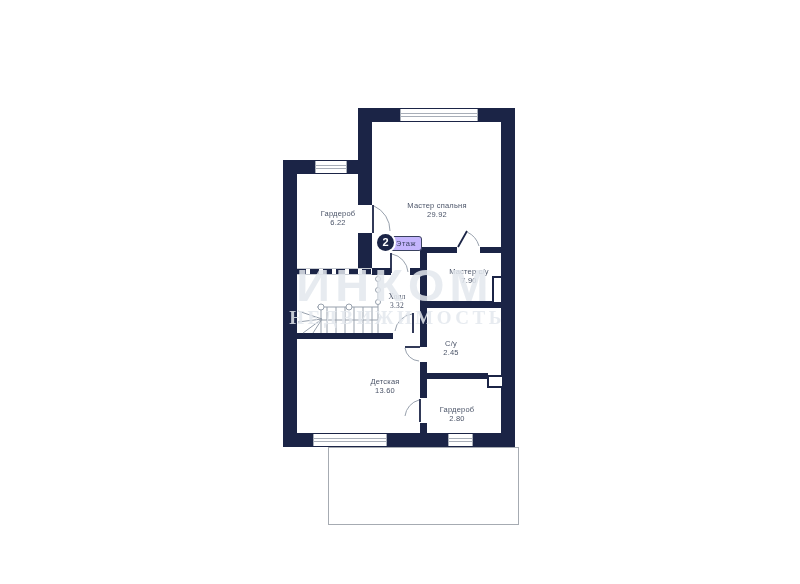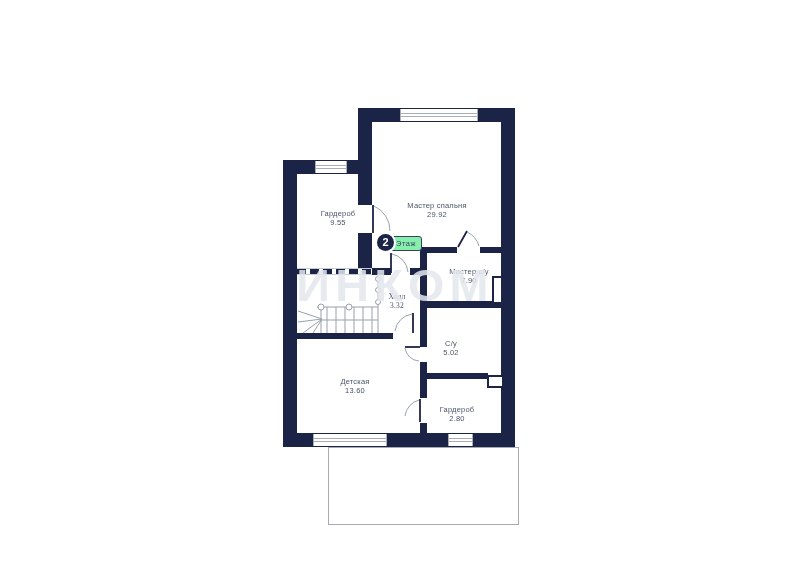--- a/index.html
+++ b/index.html
@@ -17,21 +17,21 @@
   .lines-layer line,.lines-layer path{stroke:var(--line,#98a1ad);stroke-width:1;fill:none;}
   .lines-layer .leaf{stroke:var(--wall,#1b2446);stroke-width:1.8;}
   .lines-layer circle{stroke:var(--line,#98a1ad);fill:#fff;stroke-width:1;}
   .rlabel{position:absolute;width:90px;text-align:center;color:var(--label,#4b5468);
     font-size:7.5px;line-height:9px;letter-spacing:.2px;z-index:4;}
   .rlabel span{display:block;}
   .terrace{position:absolute;border:1px solid #a6abb2;background:#fff;z-index:0;}
   .badge-circle{position:absolute;left:377px;top:234px;width:17px;height:17px;border-radius:50%;
     background:var(--wall,#1b2446);color:#fff;font-weight:bold;font-size:11px;text-align:center;
     line-height:17px;z-index:8;box-shadow:0 0 0 2px #fff;}
-  .badge-box{position:absolute;left:390px;top:236px;width:30px;height:13px;background:#86efac;
+  .badge-box{position:absolute;left:390px;top:236px;width:30px;height:13px;background:#c4b5fd;
     border:1px solid #39415f;border-radius:3px;z-index:7;font-size:7.5px;color:#39415f;
     text-align:center;line-height:13px;letter-spacing:.5px;}
   .wm1{position:absolute;left:278px;top:263px;width:234px;text-align:center;font-weight:800;
     font-size:45px;line-height:45px;letter-spacing:5px;color:rgba(227,231,237,.85);
     transform:scaleX(1.04);z-index:10;pointer-events:none;white-space:nowrap;}
   .wm2{position:absolute;left:284px;top:308px;width:226px;text-align:center;font-weight:700;
     font-size:19px;line-height:20px;letter-spacing:3.5px;color:rgba(227,231,237,.85);
     font-family:"Liberation Serif",serif;text-transform:uppercase;z-index:10;pointer-events:none;white-space:nowrap;}
 </style>
 </head>
@@ -115,49 +115,50 @@
       <path d="M405,348 A15,15 0 0 0 419,361"></path>
     </g>
     <g>
       <line class="leaf" x1="420" y1="399" x2="420" y2="422"></line>
       <path d="M419,400 A19,19 0 0 0 405,416"></path>
     </g>
   </svg>
 
   <div class="rlabel" style="left:293px;top:209px;">
     <span>Гардероб</span>
-    <span>9.55</span>
+    <span>6.22</span>
   </div>
   <div class="rlabel" style="left:392px;top:201px;">
     <span>Мастер спальня</span>
     <span>29.92</span>
   </div>
   <div class="rlabel" style="left:424px;top:267px;">
     <span>Мастер с/у</span>
     <span>7.90</span>
   </div>
   <div class="rlabel" style="left:352px;top:292px;font-family:Liberation Serif, serif;">
     <span>Холл</span>
     <span>3.32</span>
   </div>
   <div class="rlabel" style="left:406px;top:339px;">
     <span>С/у</span>
-    <span>5.02</span>
+    <span>2.45</span>
   </div>
-  <div class="rlabel" style="left:310px;top:377px;">
+  <div class="rlabel" style="left:340px;top:377px;">
     <span>Детская</span>
     <span>13.60</span>
   </div>
   <div class="rlabel" style="left:412px;top:405px;">
     <span>Гардероб</span>
     <span>2.80</span>
   </div>
 
   <div class="badge-box">
     <span>Этаж</span>
   </div>
   <div class="badge-circle">
     <span>2</span>
   </div>
 
   <div class="wm1">ИНКОМ</div>
+  <div class="wm2">недвижимость</div>
 
 </div>
 
 </body></html>

